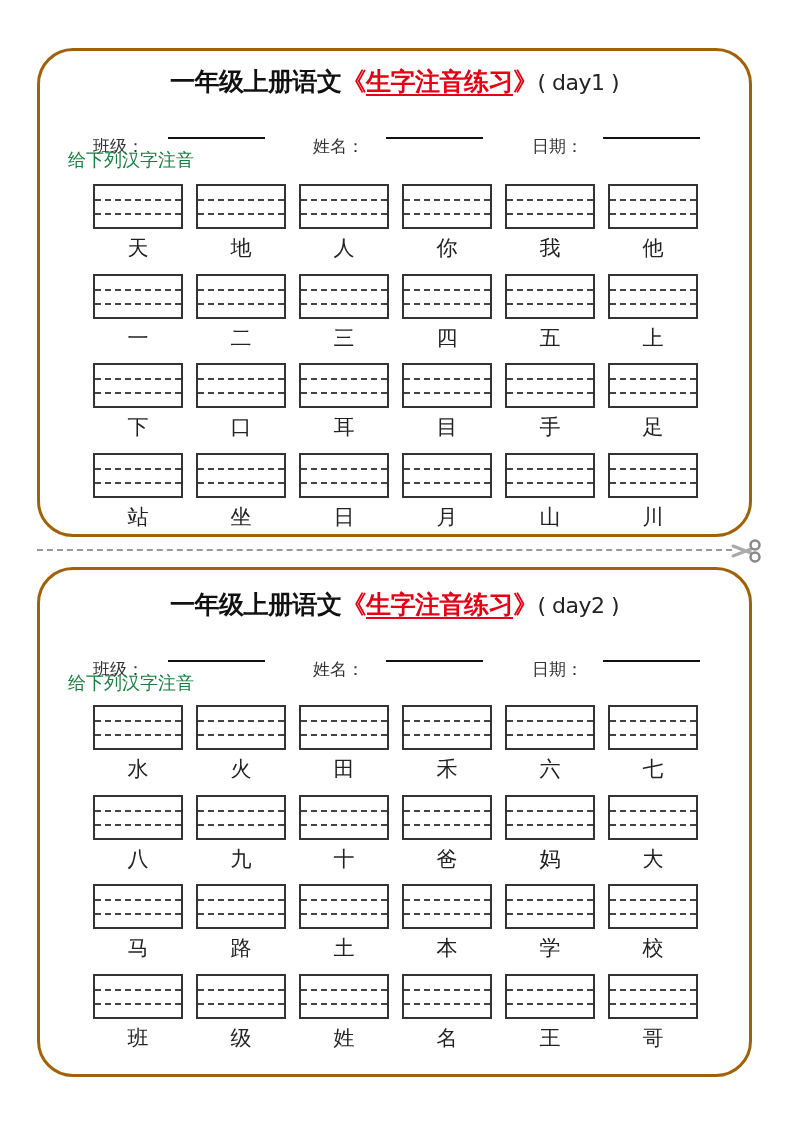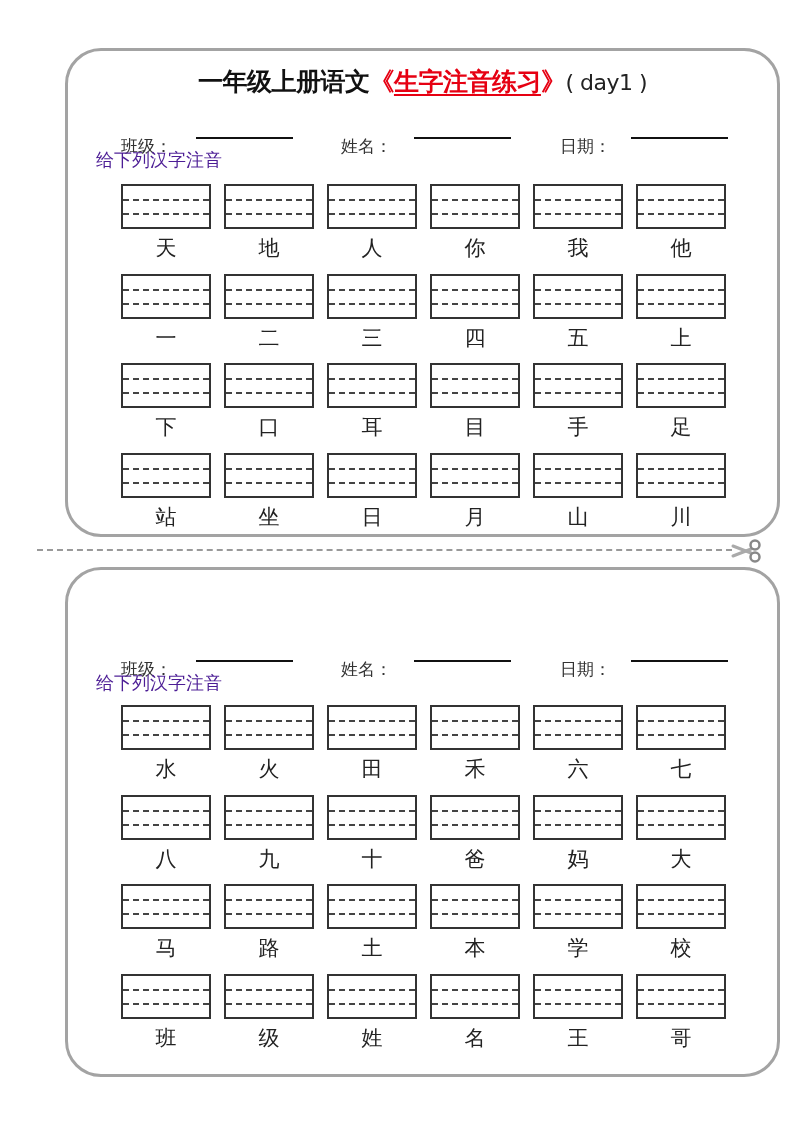--- a/index.html
+++ b/index.html
@@ -1,29 +1,29 @@
 <!DOCTYPE html>
 <html><head>
 <meta charset="utf-8">
 <style>
   html, body { margin:0; padding:0; background:#ffffff; }
   body { width:793px; height:1122px; position:relative; overflow:hidden; font-family:"DejaVu Serif", serif; color:#222; }
-  .card { position:absolute; left:37px; width:715px; border:3px solid #a3a3a3; border-radius:36px; box-sizing:border-box;margin-left:28px; }
+  .card { position:absolute; left:37px; width:715px; border:3px solid #a16207; border-radius:36px; box-sizing:border-box; }
   .card.c1 { top:48px; height:489px; }
   .card.c2 { top:567px; height:510px; }
   .title { position:absolute; left:0; right:0; top:14px; text-align:center; font-size:25px; font-weight:bold; white-space:nowrap; font-family:"DejaVu Serif", serif; color:#111; letter-spacing:-0.5px; }
   .c2 .title { top:18px; }
   .title .red { color:#e60012; }
   .title .red .u { text-decoration:underline; text-decoration-thickness:2px; text-underline-offset:4px; }
   .title .paren { font-family:"DejaVu Sans", sans-serif; font-weight:normal; font-size:22px; color:#222; }
   .info { position:absolute; top:66px; left:0; width:100%; height:24px; font-size:17px; color:#333; }
   .c2 .info { top:70px; }
   .info .lbl { position:absolute; top:18px; white-space:nowrap; }
   .info .line { position:absolute; top:20px; height:0; border-bottom:2px solid #111; }
-  .instr { position:absolute; left:28px; top:97px; font-size:18px; font-family:"DejaVu Sans", sans-serif; color:#4c1d95;text-align:center; }
+  .instr { position:absolute; left:28px; top:97px; font-size:18px; font-family:"DejaVu Sans", sans-serif; color:#15803d;text-align:center; }
   .c2 .instr { top:101px; }
   .grid { position:absolute; left:53px; top:133px; width:607px; }
   .c2 .grid { top:135px; }
   .row { position:relative; height:89.5px; }
   .cell { position:absolute; top:0; width:90px; }
   .box { width:90px; height:45px; border:2px solid #333; box-sizing:border-box; position:relative; background:#fff; }
   .box .d1, .box .d2 { position:absolute; left:0; right:0; height:0; border-top:2px dashed #444; }
   .box .d1 { top:13px; }
   .box .d2 { top:27px; }
   .ch { text-align:center; font-size:21px; margin-top:5px; color:#222; font-family:"DejaVu Serif", serif; }
@@ -226,20 +226,21 @@
 
 <div class="cutline"></div>
 <svg class="scissors" viewBox="0 0 30 26">
   <line x1="2" y1="8" x2="20" y2="15" stroke="#aaa" stroke-width="3" stroke-linecap="round"></line>
   <line x1="2" y1="18" x2="20" y2="11" stroke="#aaa" stroke-width="3" stroke-linecap="round"></line>
   <circle cx="24" cy="7" r="4.5" fill="none" stroke="#888" stroke-width="2.5"></circle>
   <circle cx="24" cy="19" r="4.5" fill="none" stroke="#888" stroke-width="2.5"></circle>
 </svg>
 
 <div class="card c2">
+  <div class="title"><span>一年级上册语文</span><span class="red"><span>《</span><span class="u">生字注音练习</span><span>》</span></span><span class="paren">( day2 )</span></div>
   <div class="info">
     <span class="lbl" style="left:53px">班级：</span>
     <span class="line" style="left:128px;width:97px"></span>
     <span class="lbl" style="left:273px">姓名：</span>
     <span class="line" style="left:346px;width:97px"></span>
     <span class="lbl" style="left:492px">日期：</span>
     <span class="line" style="left:563px;width:97px"></span>
   </div>
   <div class="instr">给下列汉字注音</div>
   <div class="grid">

